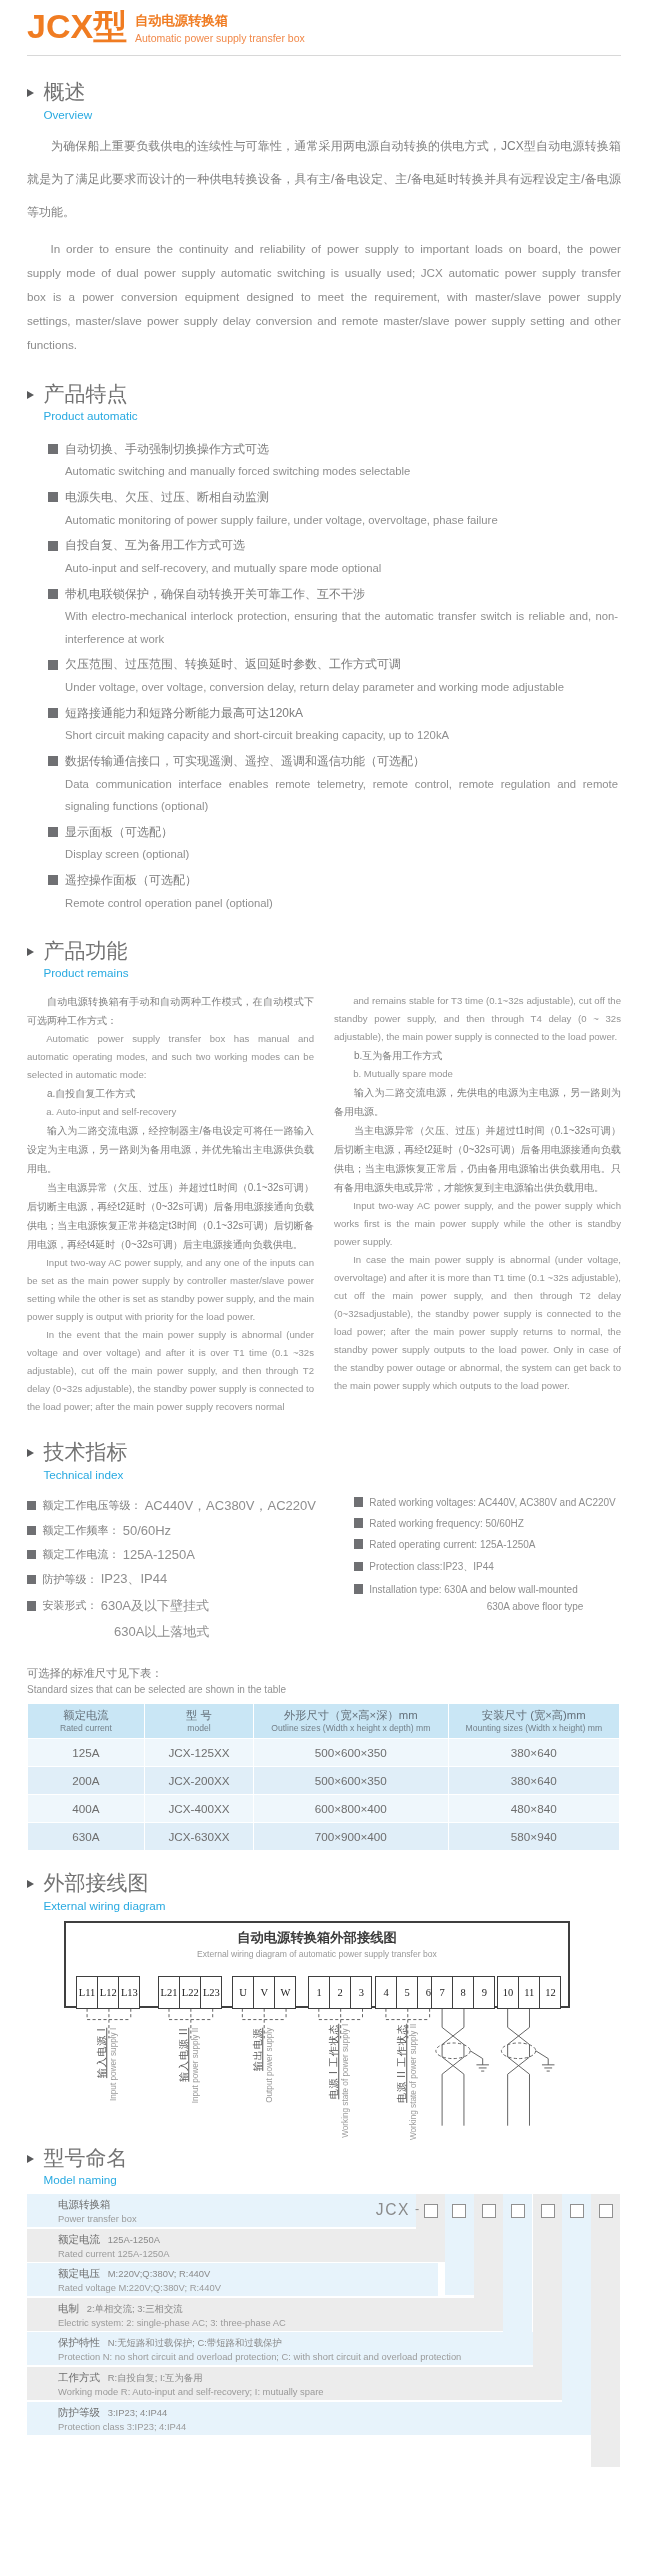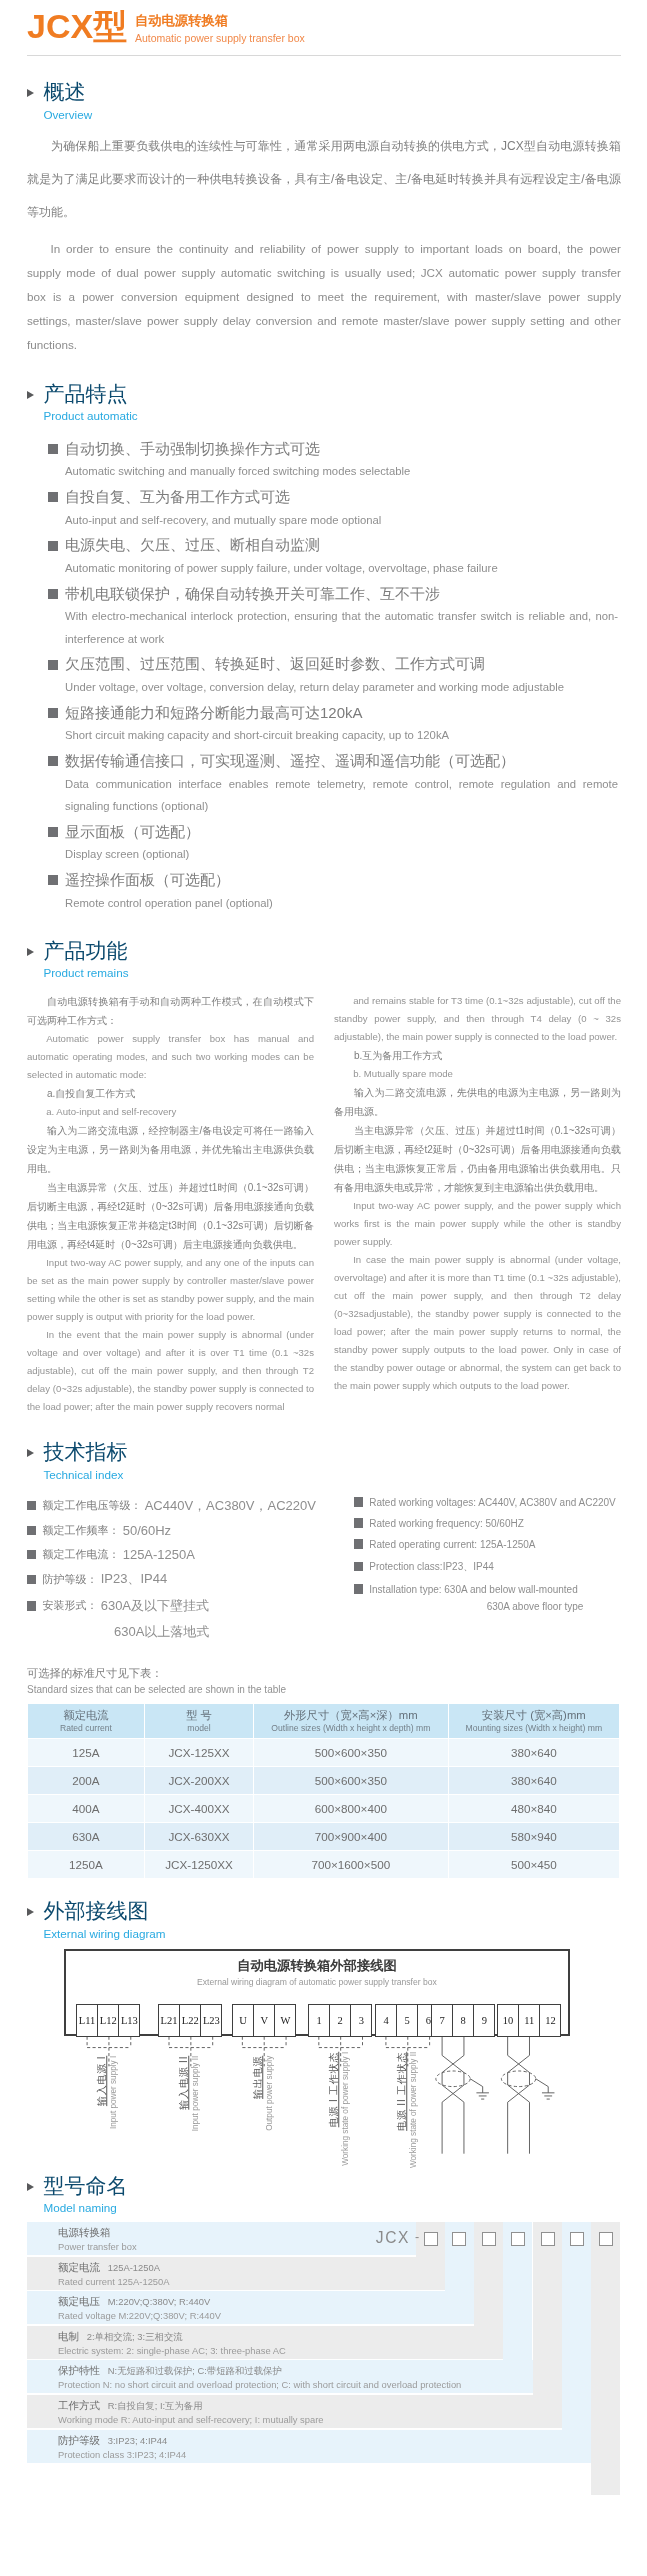--- a/index.html
+++ b/index.html
@@ -11,31 +11,31 @@
   .brand-sub{margin-left:7.8px;padding-top:2.3px;}
   .brand-zh{font-size:13.3px;font-weight:bold;color:#f07c22;}
   .brand-en{font-size:10.5px;color:#f1894a;margin-top:2.3px;}
   .divider{border-top:0.8px solid #d8d8d8;margin:11px 27px 0;}
   
   .sec{margin-left:27px;margin-right:27px;}
   .sec-head{display:flex;}
   .tri{width:0;height:0;border-left:7px solid #58595b;border-top:4.7px solid transparent;
        border-bottom:4.7px solid transparent;margin-top:10px;flex:none;}
   .sec-head-text{margin-left:9.4px;}
-  .sec-zh{font-size:21px;color:#0c4a6e;line-height:26px;}
+  .sec-zh{font-size:21px;color:#737373;line-height:26px;}
   .sec-en{font-size:11.7px;color:#29aae1;margin-top:1.6px;line-height:15.6px;}
   
   .para-zh{font-size:12px;color:#7f7f7f;line-height:33px;text-align:justify;
            text-indent:2em;margin-top:7.8px;}
   .para-en{font-size:11.7px;color:#8d8d8d;line-height:24px;text-align:justify;
            text-indent:2em;margin-top:7.8px;word-spacing:0.8px;}
   
   .features{margin-top:14px;margin-left:21px;}
   .feat{margin-bottom:3.1px;}
-  .feat-zh{display:flex;align-items:center;font-size:15px;color:#7c7c7c;line-height:22.6px;}
+  .feat-zh{display:flex;align-items:center;font-size:12px;color:#7c7c7c;line-height:22.6px;}
   .sq{width:10px;height:10px;background:#6f7073;margin-right:7px;flex:none;}
   .feat-en{font-size:11.3px;color:#8f8f8f;line-height:22.6px;margin-left:17px;
            max-width:553px;text-align:justify;}
   
   .cols{display:flex;gap:20px;margin-top:11px;}
   .col{flex:1;min-width:0;}
   .fp-zh{font-size:10px;color:#7d7d7d;line-height:19px;text-align:justify;text-indent:2em;}
   .fp-en{font-size:9.6px;color:#959595;line-height:18px;text-align:justify;text-indent:2em;}
   
   .tech{display:flex;margin-top:14px;}
@@ -132,30 +132,30 @@
       <div class="feat">
         <div class="feat-zh">
             <span class="sq"></span>
             <span>自动切换、手动强制切换操作方式可选</span>
           </div>
         <div class="feat-en">Automatic switching and manually forced switching modes selectable</div>
       </div>
       <div class="feat">
         <div class="feat-zh">
             <span class="sq"></span>
+            <span>电源失电、欠压、过压、断相自动监测</span>
+          </div>
+        <div class="feat-en">Automatic monitoring of power supply failure, under voltage, overvoltage, phase failure</div>
+      </div>
+      <div class="feat">
+        <div class="feat-zh">
+            <span class="sq"></span>
             <span>自投自复、互为备用工作方式可选</span>
           </div>
         <div class="feat-en">Auto-input and self-recovery, and mutually spare mode optional</div>
-      </div>
-      <div class="feat">
-        <div class="feat-zh">
-            <span class="sq"></span>
-            <span>电源失电、欠压、过压、断相自动监测</span>
-          </div>
-        <div class="feat-en">Automatic monitoring of power supply failure, under voltage, overvoltage, phase failure</div>
       </div>
       <div class="feat">
         <div class="feat-zh">
             <span class="sq"></span>
             <span>带机电联锁保护，确保自动转换开关可靠工作、互不干涉</span>
           </div>
         <div class="feat-en">With electro-mechanical interlock protection, ensuring that the automatic transfer switch is reliable and, non-interference at work</div>
       </div>
       <div class="feat">
         <div class="feat-zh">
@@ -335,26 +335,20 @@
           <td>JCX-400XX</td>
           <td>600×800×400</td>
           <td>480×840</td>
         </tr>
         <tr class="rB">
           <td>630A</td>
           <td>JCX-630XX</td>
           <td>700×900×400</td>
           <td>580×940</td>
         </tr>
-        <tr class="rA">
-          <td>1250A</td>
-          <td>JCX-1250XX</td>
-          <td>700×1600×500</td>
-          <td>500×450</td>
-        </tr>
       </tbody>
     </table>
   </div>
 
   <div class="sec" style="margin-top:19px;">
     <div class="sec-head">
       <span class="tri"></span>
       <div class="sec-head-text">
         <div class="sec-zh">外部接线图</div>
         <div class="sec-en">External wiring diagram</div>
@@ -482,21 +476,21 @@
     <div class="strip gray" style="left:564px;height:273px"></div>
 
     <div class="nrow blue" style="width:389px">
       <div class="nrow-zh"><span>电源转换箱</span><span class="nd"></span></div>
       <div class="nrow-en">Power transfer box</div>
     </div>
     <div class="nrow gray" style="width:418px">
       <div class="nrow-zh"><span>额定电流</span><span class="nd">125A-1250A</span></div>
       <div class="nrow-en">Rated current   125A-1250A</div>
     </div>
-    <div class="nrow blue" style="width:447px">
+    <div class="nrow blue" style="width:411px">
       <div class="nrow-zh"><span>额定电压</span><span class="nd">M:220V;Q:380V; R:440V</span></div>
       <div class="nrow-en">Rated voltage   M:220V;Q:380V; R:440V</div>
     </div>
     <div class="nrow gray" style="width:476px">
       <div class="nrow-zh"><span>电制</span><span class="nd">2:单相交流; 3:三相交流</span></div>
       <div class="nrow-en">Electric system:  2: single-phase AC; 3: three-phase AC</div>
     </div>
     <div class="nrow blue" style="width:506px">
       <div class="nrow-zh"><span>保护特性</span><span class="nd">N:无短路和过载保护; C:带短路和过载保护</span></div>
       <div class="nrow-en">Protection   N: no short circuit and overload protection; C: with short circuit and overload protection</div>

